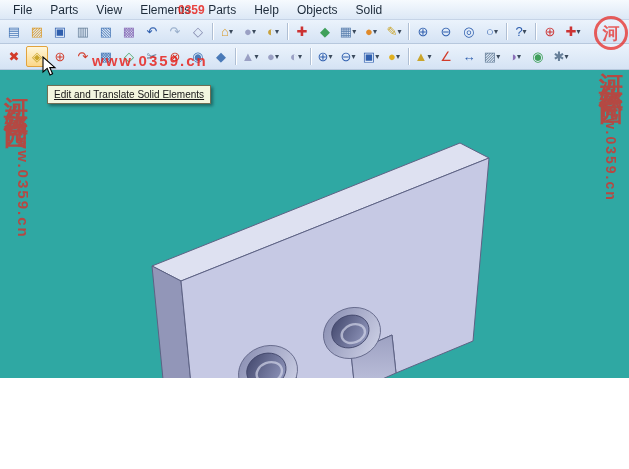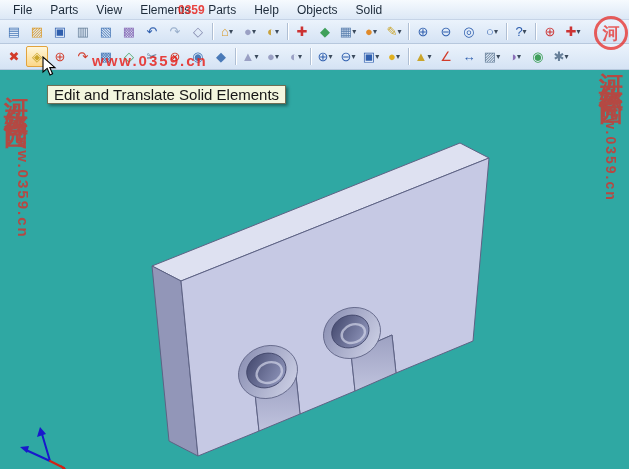--- a/index.html
+++ b/index.html
@@ -1,16 +1,16 @@
 <!DOCTYPE html>
 <html><head>
 <meta charset="utf-8">
 <style>
   html,body{margin:0;padding:0;background:#ffffff;}
-  #app{position:relative;width:629px;height:469px;overflow:hidden;
+  #app{position:relative;width:629px;height:378px;overflow:hidden;
        font-family:"Liberation Sans",sans-serif;font-size:12px;
        -webkit-user-select:none;user-select:none;background:#5eead4;}
 
   
   .menubar{position:absolute;top:0;left:0;right:0;height:20px;box-sizing:border-box;
            background:linear-gradient(#F6FAFE,#DCE8F6);border-bottom:1px solid #C6D4E7;
            display:flex;align-items:center;padding-left:4px;z-index:5;}
   .menu-item{padding:2px 9px;color:#1d2b3a;font-size:12px;line-height:14px;}
 
   
@@ -25,22 +25,22 @@
   .ti .dd{font-size:8px;color:#3b4a5c;margin-left:0px;line-height:1;}
   .ti.hot{border-color:#E2A33C;background:linear-gradient(#FFF7DB,#FCD788);}
   .sep{width:1px;height:17px;background:#AFBFD4;box-shadow:1px 0 0 #ffffff;margin:0 2px;}
 
   
   .canvas{position:absolute;top:70px;left:0;right:0;bottom:0;background:#2FA8A3;}
   #scene-svg{position:absolute;top:0;left:0;z-index:6;pointer-events:none;}
 
   
   .tooltip{position:absolute;left:47px;top:85px;z-index:20;background:#F3F6DF;
-           border:1px solid #6F6F54;color:#161616;font-size:15px;line-height:13px;
-           padding:2px 6px;white-space:nowrap;box-shadow:2px 2px 3px rgba(0,0,0,.38);}
+           border:1px solid #6F6F54;color:#161616;font-size:10px;line-height:13px;
+           padding:2px 6px;white-space:nowrap;box-shadow:2px 2px 3px rgba(0,0,0,.38);text-decoration:underline;}
 
   
   .wm{position:absolute;color:#E8251F;z-index:15;pointer-events:none;font-weight:bold;}
   .wm-left{left:0px;top:78px;writing-mode:vertical-rl;opacity:.72;display:flex;}
   .wm-left .wm-name{font-size:24px;letter-spacing:7px;}
   .wm-left .wm-url{font-size:15px;letter-spacing:2px;margin-top:10px;}
   .wm-right{right:1px;top:16px;opacity:.72;display:flex;flex-direction:column;align-items:center;}
   .wm-logo{width:28px;height:28px;border:3px solid #E8251F;border-radius:50%;
            display:flex;align-items:center;justify-content:center;font-size:17px;}
   .wm-right .vtext{writing-mode:vertical-rl;margin-top:4px;}

